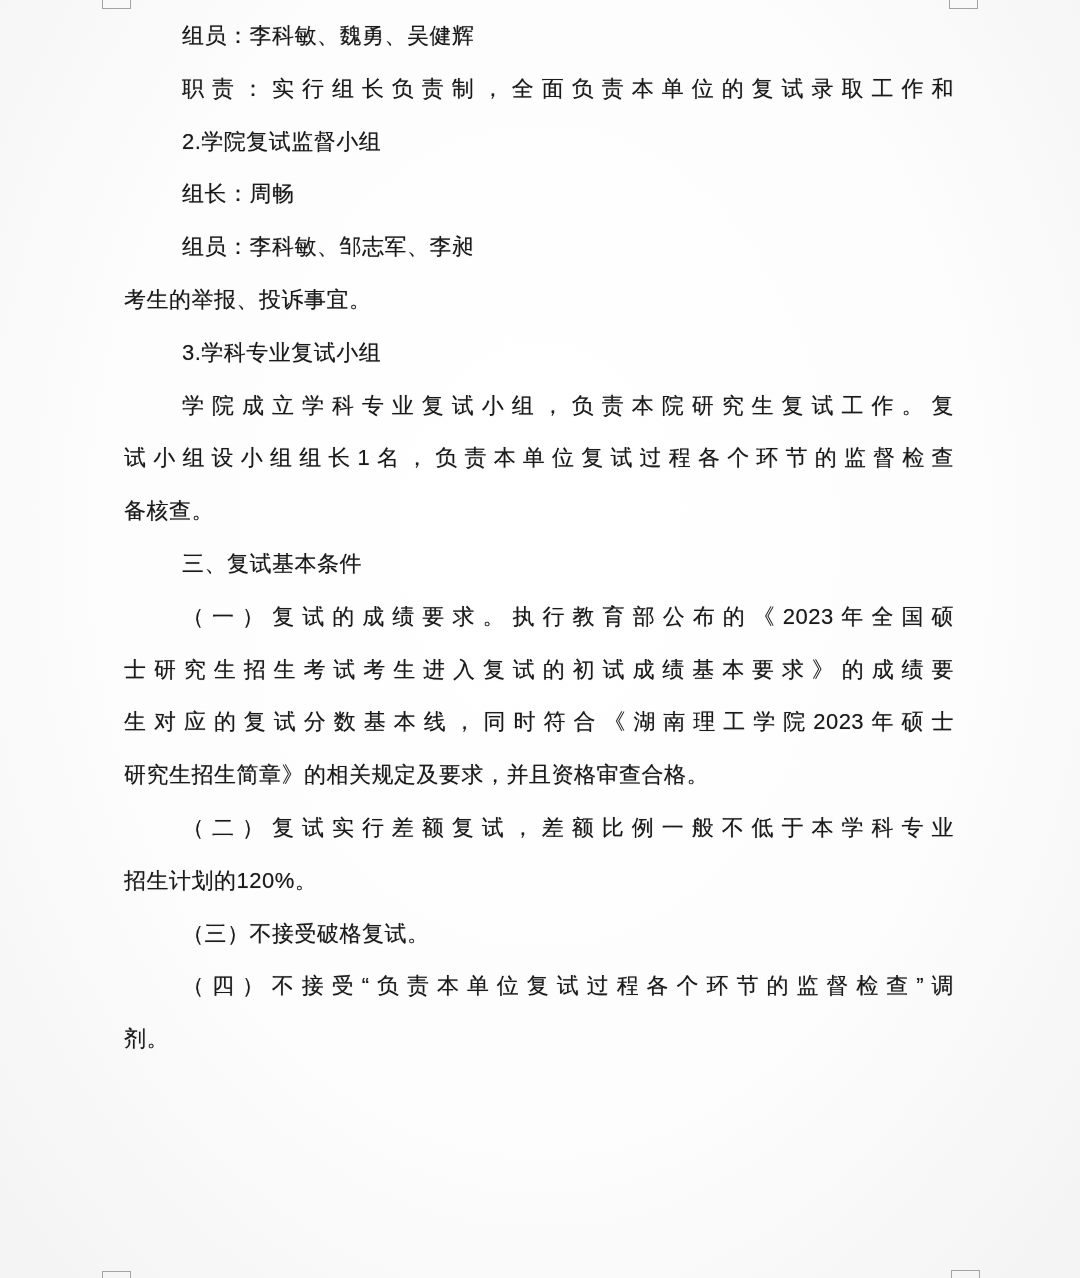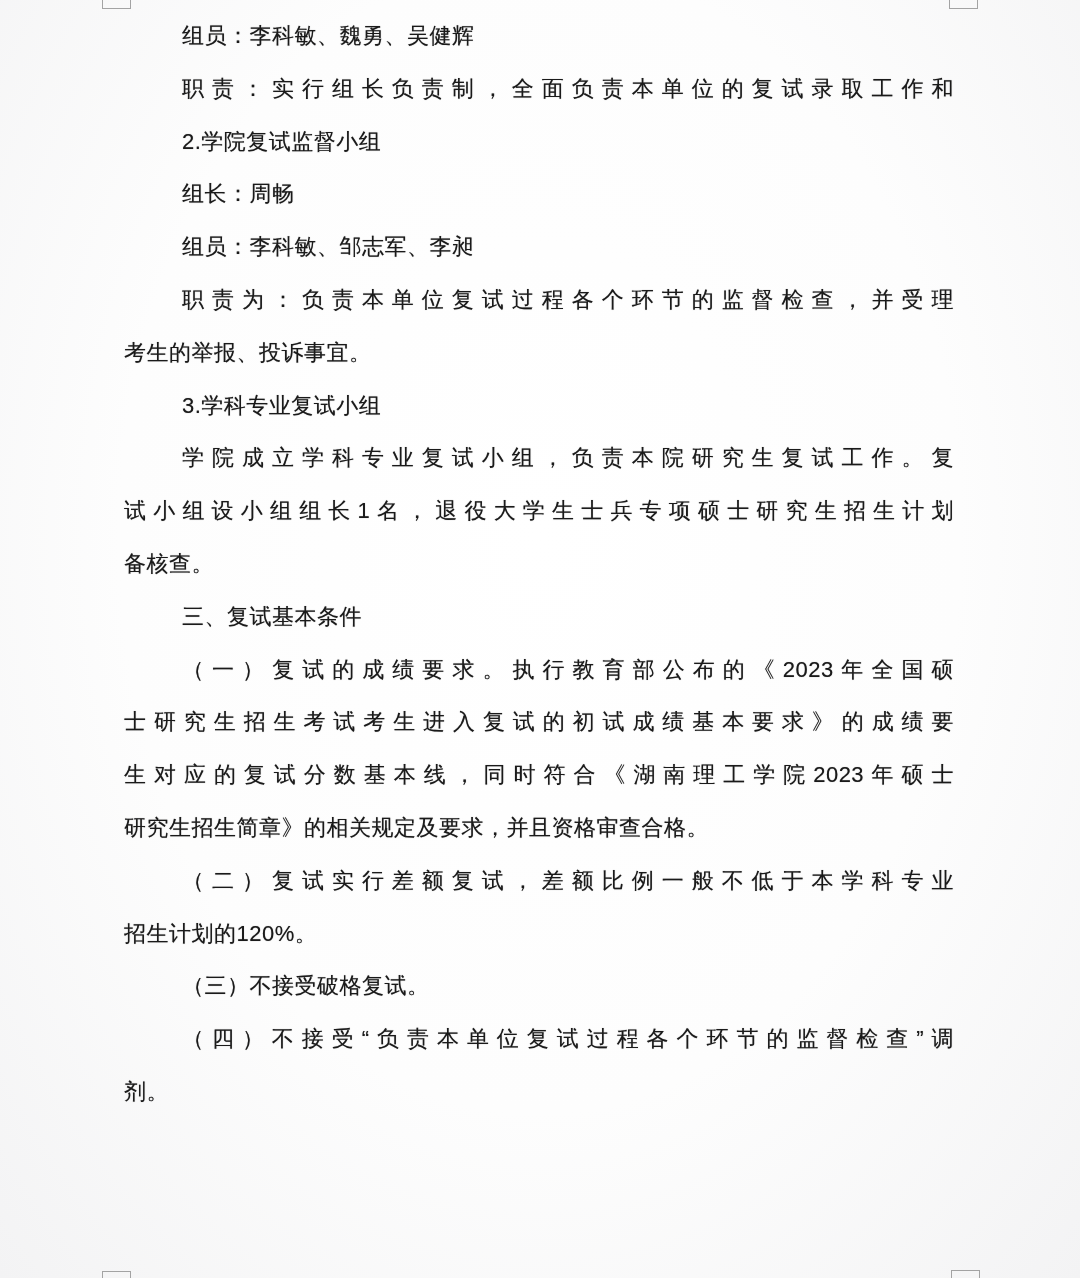--- a/index.html
+++ b/index.html
@@ -50,25 +50,24 @@
 <div class="page">
   <span class="corner-mark tl"></span>
   <span class="corner-mark tr"></span>
 
   <div class="text-block">
       <div class="line indent">组员：李科敏、魏勇、吴健辉</div>
       <div class="line indent fill">职责：实行组长负责制，全面负责本单位的复试录取工作和</div>
       <div class="line indent">2.学院复试监督小组</div>
       <div class="line indent">组长：周畅</div>
       <div class="line indent">组员：李科敏、邹志军、李昶</div>
-      <div class="line indent fill">职责为：负责本单位复试过程各个环节的监督检查，并受理</div>
       <div class="line">考生的举报、投诉事宜。</div>
       <div class="line indent">3.学科专业复试小组</div>
       <div class="line indent fill">学院成立学科专业复试小组，负责本院研究生复试工作。复</div>
-      <div class="line fill">试小组设小组组长1名，退役大学生士兵专项硕士研究生招生计划</div>
+      <div class="line fill">试小组设小组组长1名，负责本单位复试过程各个环节的监督检查</div>
       <div class="line">备核查。</div>
       <div class="line indent">三、复试基本条件</div>
       <div class="line indent fill">（一）复试的成绩要求。执行教育部公布的《2023年全国硕</div>
       <div class="line fill">士研究生招生考试考生进入复试的初试成绩基本要求》的成绩要</div>
       <div class="line fill">生对应的复试分数基本线，同时符合《湖南理工学院2023年硕士</div>
       <div class="line">研究生招生简章》的相关规定及要求，并且资格审查合格。</div>
       <div class="line indent fill">（二）复试实行差额复试，差额比例一般不低于本学科专业</div>
       <div class="line">招生计划的120%。</div>
       <div class="line indent">（三）不接受破格复试。</div>
       <div class="line indent fill">（四）不接受“负责本单位复试过程各个环节的监督检查”调</div>

